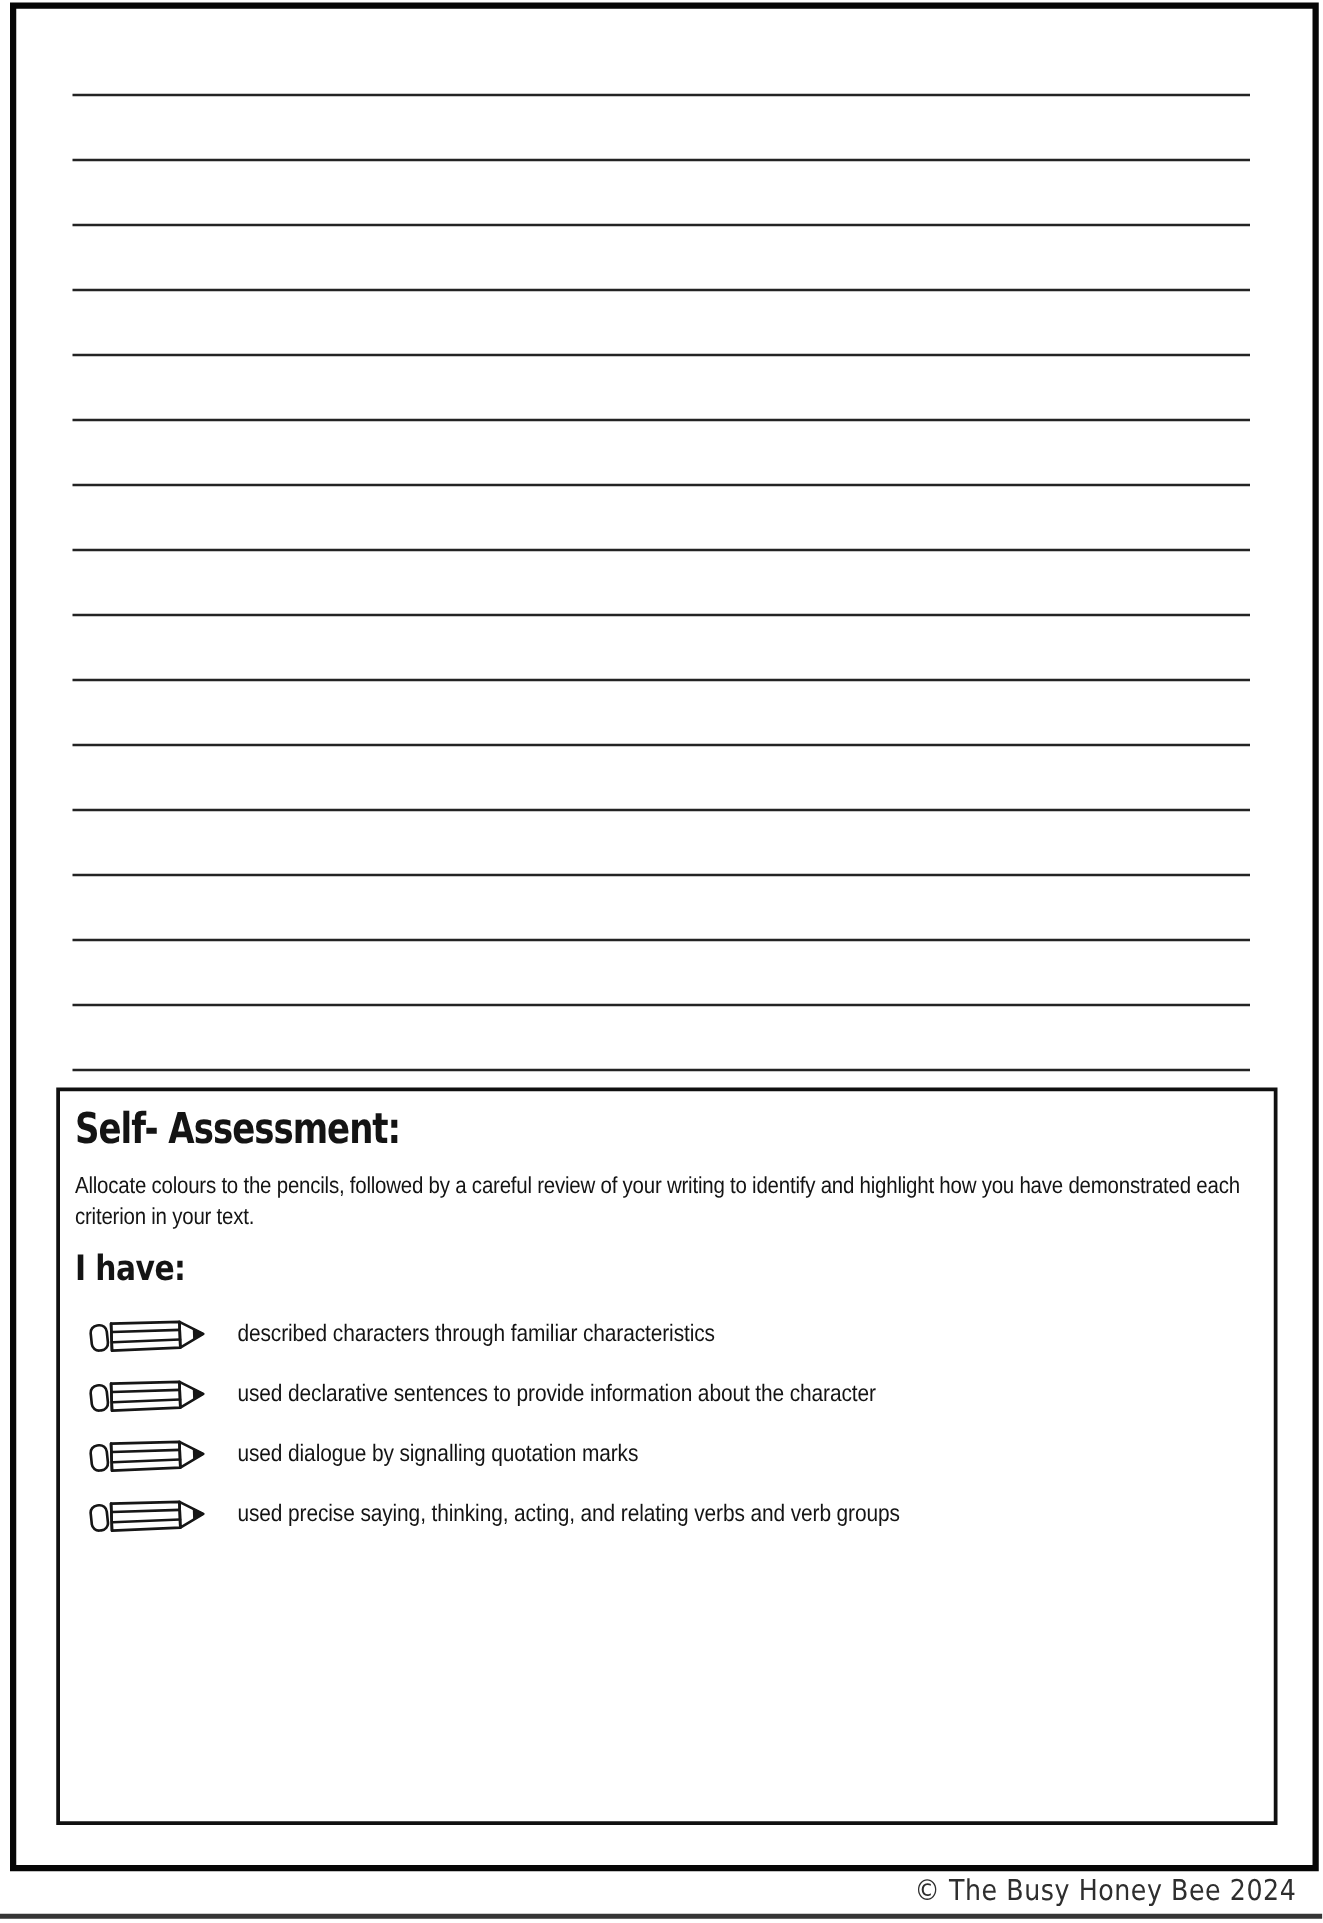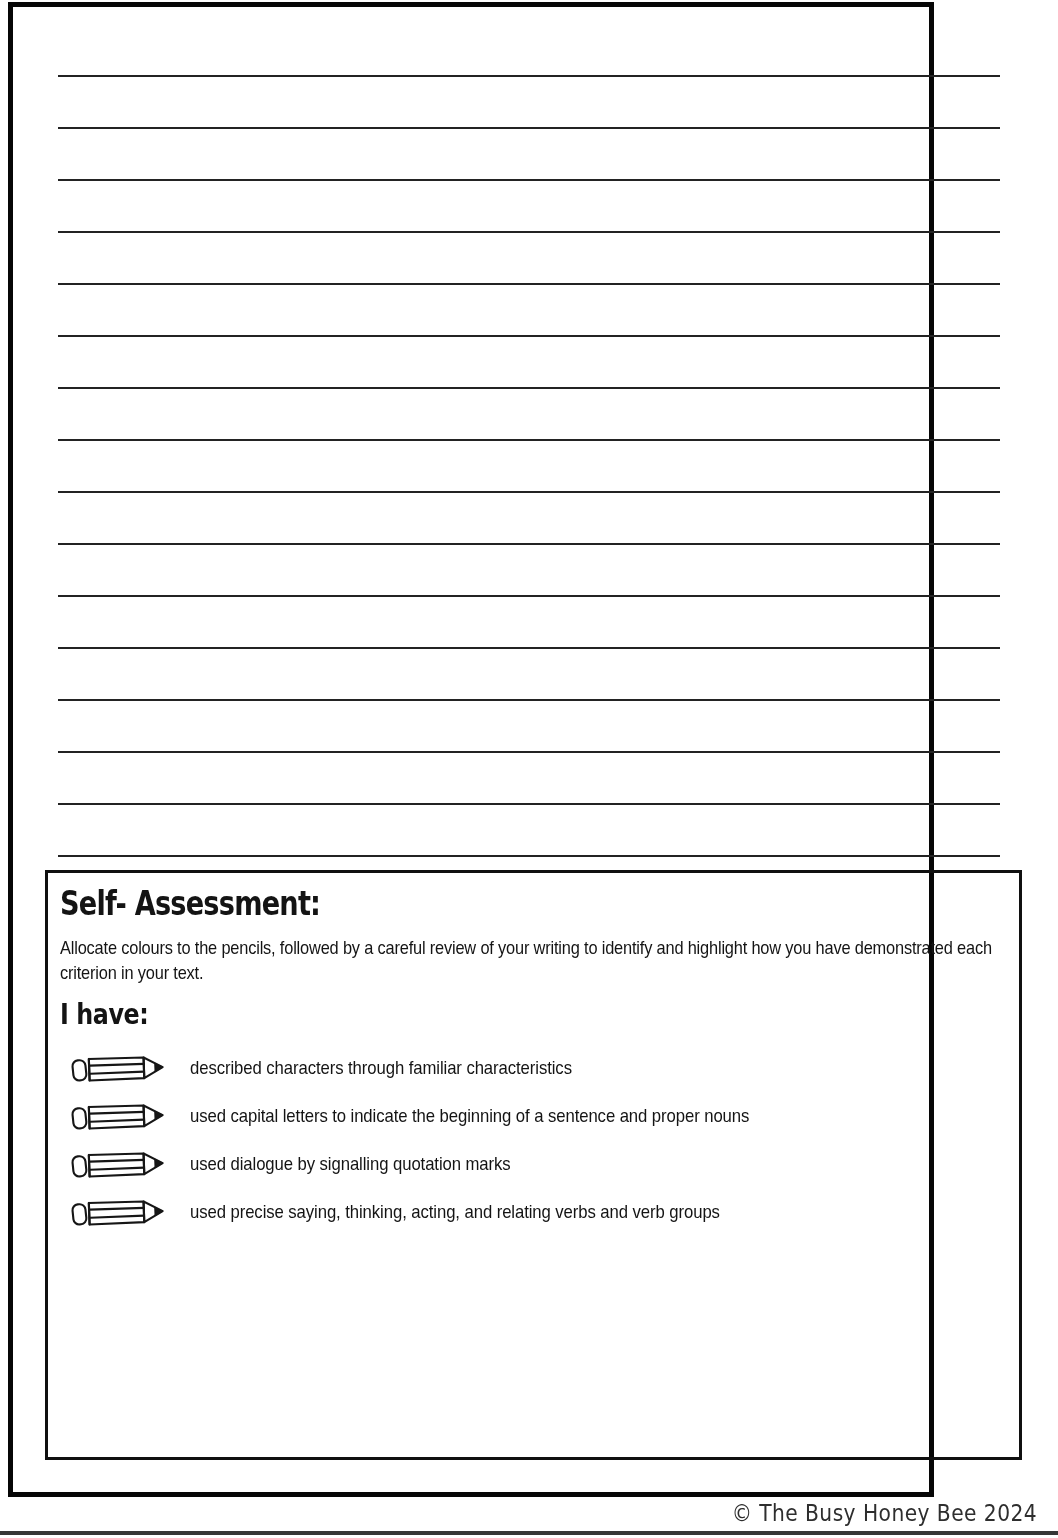--- a/index.html
+++ b/index.html
@@ -9,21 +9,21 @@
     height: 1538px;
     background: #ffffff;
     font-family: "Liberation Sans", sans-serif;
     color: #141414;
     overflow: hidden;
   }
   
   .frame {
     position: absolute;
     left: 8px; top: 2px;
-    width: 926px; height: 1495px;
+    width: 1047px; height: 1495px;
     border: 5px solid #060606;
     box-sizing: border-box;
   }
   
   .lines {
     position: absolute;
     left: 45px; top: 18px;
     width: 942px;
   }
   .wline {
@@ -162,37 +162,37 @@
           <line x1="21" y1="15" x2="77" y2="15.2"></line>
           <line x1="21" y1="23.5" x2="77" y2="23.2"></line>
           <polygon points="77,8.5 96.5,19.2 77,30"></polygon>
           <polygon points="88.5,14.8 96.5,19.2 88.5,23.6" fill="#161616" stroke-width="1.2"></polygon>
         </g>
       </svg>
     </span>
     <span class="item-label">described characters through familiar characteristics</span>
   </div>
 
-
-  <div class="check-row">
-    <span class="pencil">
-      <svg viewBox="0 0 100 37" xmlns="http://www.w3.org/2000/svg">
-        <g transform="rotate(-2 50 19)" stroke="#161616" stroke-width="2.2" fill="none" stroke-linejoin="round" stroke-linecap="round">
-          <rect x="3" y="9" width="13.5" height="21" rx="6" transform="rotate(-4 10 19)"></rect>
-          <line x1="20" y1="8" x2="20" y2="30.5"></line>
-          <polygon points="20,8 77,8.5 77,30 20,30.5"></polygon>
-          <line x1="21" y1="15" x2="77" y2="15.2"></line>
-          <line x1="21" y1="23.5" x2="77" y2="23.2"></line>
-          <polygon points="77,8.5 96.5,19.2 77,30"></polygon>
-          <polygon points="88.5,14.8 96.5,19.2 88.5,23.6" fill="#161616" stroke-width="1.2"></polygon>
-        </g>
-      </svg>
-    </span>
-    <span class="item-label">used capital letters to indicate the beginning of a sentence and proper nouns</span>
-  </div>
+  <div class="check-row">
+    <span class="pencil">
+      <svg viewBox="0 0 100 37" xmlns="http://www.w3.org/2000/svg">
+        <g transform="rotate(-2 50 19)" stroke="#161616" stroke-width="2.2" fill="none" stroke-linejoin="round" stroke-linecap="round">
+          <rect x="3" y="9" width="13.5" height="21" rx="6" transform="rotate(-4 10 19)"></rect>
+          <line x1="20" y1="8" x2="20" y2="30.5"></line>
+          <polygon points="20,8 77,8.5 77,30 20,30.5"></polygon>
+          <line x1="21" y1="15" x2="77" y2="15.2"></line>
+          <line x1="21" y1="23.5" x2="77" y2="23.2"></line>
+          <polygon points="77,8.5 96.5,19.2 77,30"></polygon>
+          <polygon points="88.5,14.8 96.5,19.2 88.5,23.6" fill="#161616" stroke-width="1.2"></polygon>
+        </g>
+      </svg>
+    </span>
+    <span class="item-label">used declarative sentences to provide information about the character</span>
+  </div>
+
 
   <div class="check-row">
     <span class="pencil">
       <svg viewBox="0 0 100 37" xmlns="http://www.w3.org/2000/svg">
         <g transform="rotate(-2 50 19)" stroke="#161616" stroke-width="2.2" fill="none" stroke-linejoin="round" stroke-linecap="round">
           <rect x="3" y="9" width="13.5" height="21" rx="6" transform="rotate(-4 10 19)"></rect>
           <line x1="20" y1="8" x2="20" y2="30.5"></line>
           <polygon points="20,8 77,8.5 77,30 20,30.5"></polygon>
           <line x1="21" y1="15" x2="77" y2="15.2"></line>
           <line x1="21" y1="23.5" x2="77" y2="23.2"></line>

